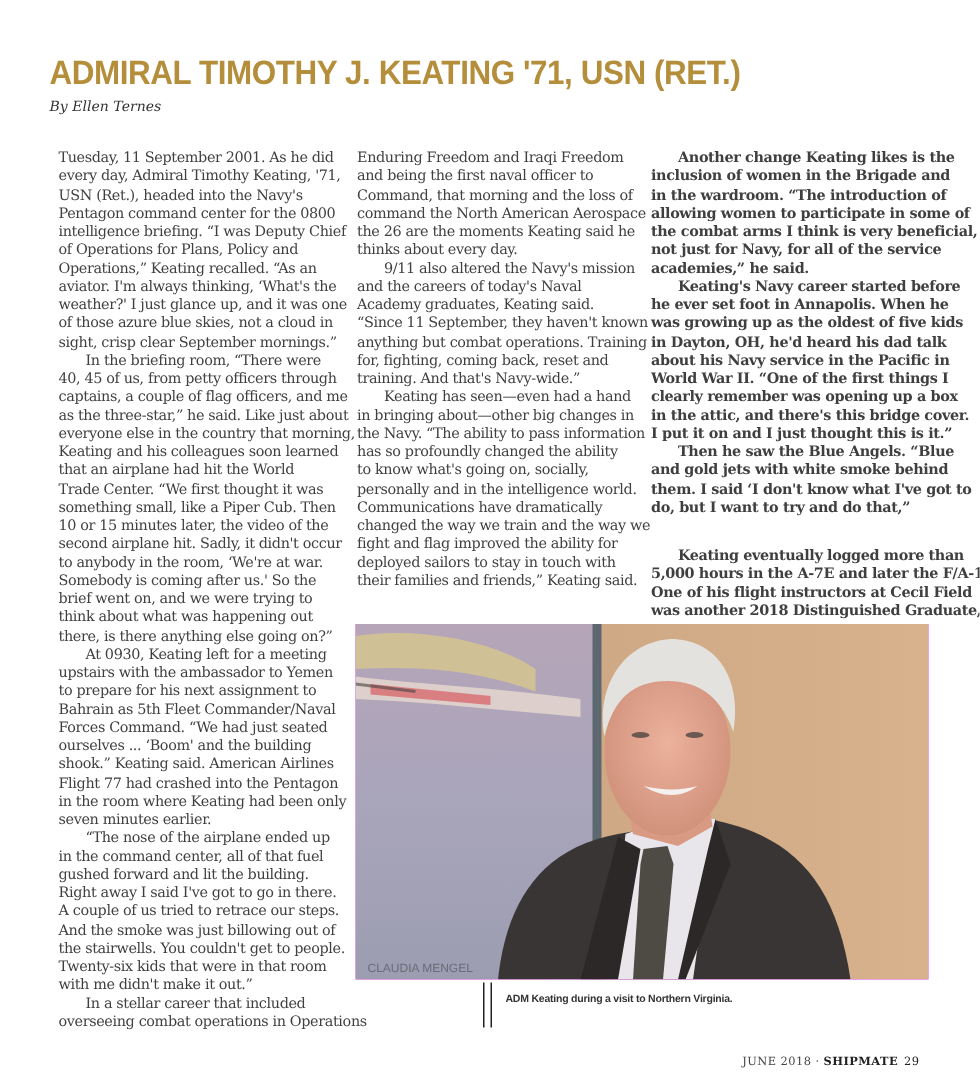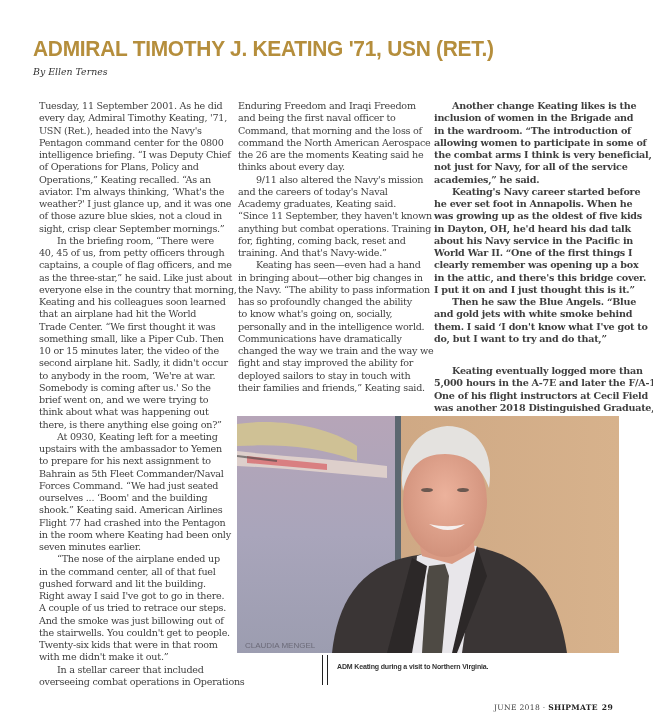--- a/index.html
+++ b/index.html
@@ -38,21 +38,21 @@
   .caption {
     position: absolute; left: 337px; top: 663px;
     font-family: "Liberation Sans", sans-serif; font-weight: bold; font-size: 7px; color: #333;
     letter-spacing: -0.15px;
   }
   .folio {
     position: absolute; right: 40px; top: 703px;
     font-family: "DejaVu Serif", serif; font-size: 7.6px; color: #444; letter-spacing: 0.3px; white-space: nowrap;
   }
   .folio b { font-weight: bold; color: #222; }
-  .folio .pg { margin-left: 4px; font-weight: bold; color: #222; }
+  .folio .pg { margin-left: 4px; font-weight: normal; color: #222; }
 </style>
 </head>
 <body>
 
 <div class="title">ADMIRAL TIMOTHY J. KEATING '71, USN (RET.)</div>
 <div class="byline">By Ellen Ternes</div>
 
 <div class="col" id="col1">
     <p class="first" style="text-indent: 0px;">
       <span class="ln">Tuesday, 11 September 2001. As he did</span>
@@ -133,21 +133,21 @@
     </p>
     <p style="text-indent: 0px;">
       <span class="ln" style="text-indent: 18px;">Keating has seen—even had a hand</span>
       <span class="ln">in bringing about—other big changes in</span>
       <span class="ln">the Navy. “The ability to pass information</span>
       <span class="ln">has so profoundly changed the ability</span>
       <span class="ln">to know what's going on, socially,</span>
       <span class="ln">personally and in the intelligence world.</span>
       <span class="ln">Communications have dramatically</span>
       <span class="ln">changed the way we train and the way we</span>
-      <span class="ln">fight and stay improved the ability for</span>
+      <span class="ln">fight and flag improved the ability for</span>
       <span class="ln">deployed sailors to stay in touch with</span>
       <span class="ln">their families and friends,” Keating said.</span>
     </p>
   </div>
 <div class="col" id="col3">
     <p style="text-indent: 0px;">
       <span class="ln" style="text-indent: 18px;">Another change Keating likes is the</span>
       <span class="ln">inclusion of women in the Brigade and</span>
       <span class="ln">in the wardroom. “The introduction of</span>
       <span class="ln">allowing women to participate in some of</span>

